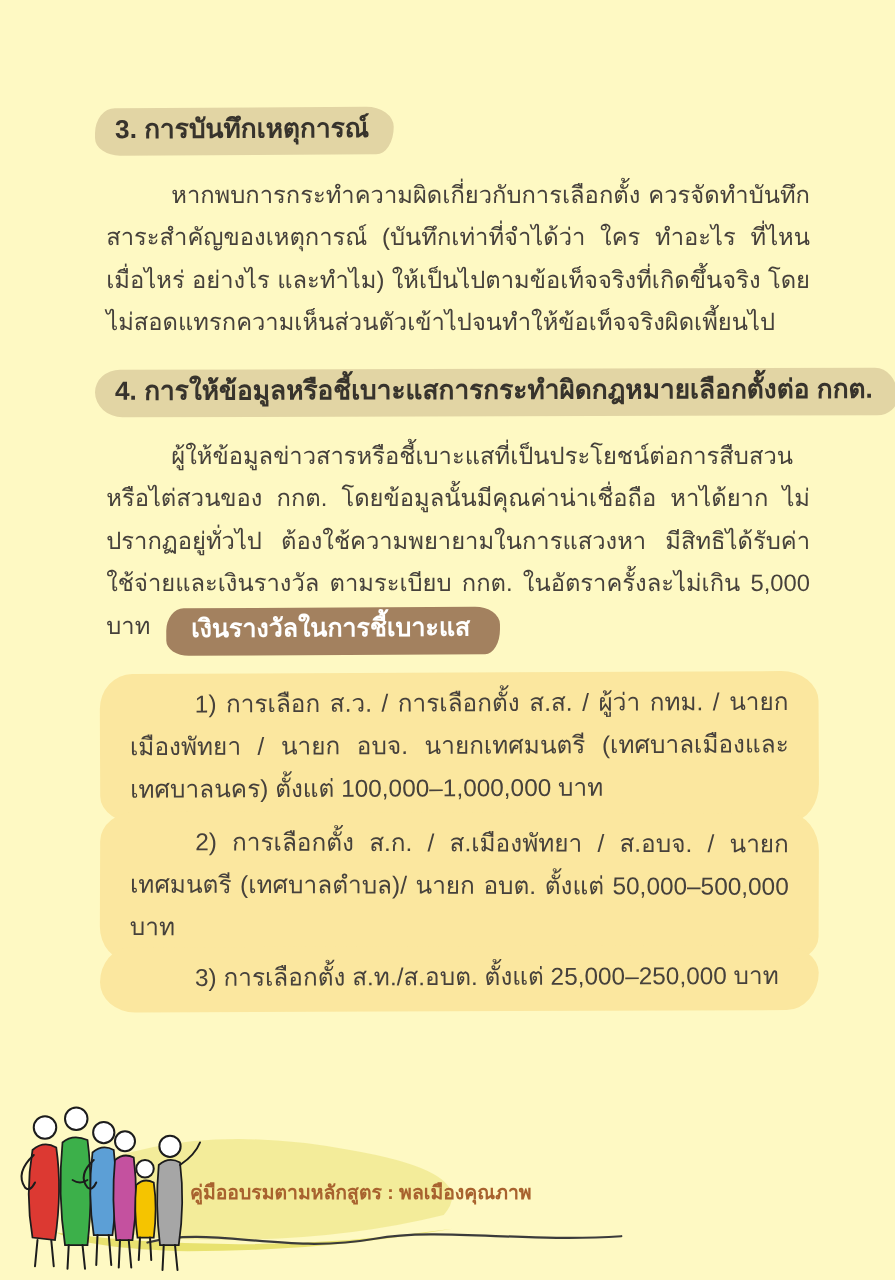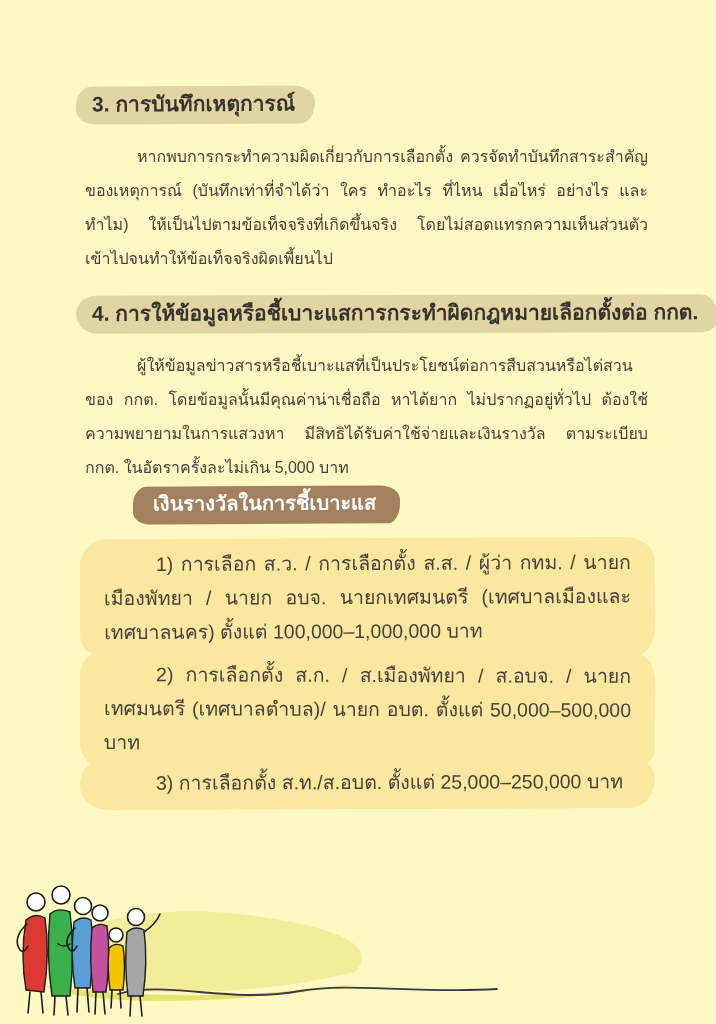--- a/index.html
+++ b/index.html
@@ -24,21 +24,21 @@
     white-space:nowrap;
   }
   .h-badge.h3{left:76px;top:86px;transform:rotate(-0.3deg);}
   .h-badge.h4{left:76px;top:295px;transform:rotate(-0.15deg);border-radius:20px 18px 16px 22px / 18px 22px 14px 20px;}
   
   .para{
     position:absolute;
     left:85px;
     width:563px;
     color:#46413b;
-    font-size:16px;
+    font-size:19px;
     line-height:34px;
     text-align:justify;
     text-indent:52px;
   }
   .para.p1{top:140px;}
   .para.p2{top:349px;}
   
   .reward-badge{
     position:absolute;
     left:133px;top:486px;
@@ -144,14 +144,15 @@
     </g>
 
     <g>
       <path d="M127,52 Q124,84 128,116 L143,116 Q148,82 144,50 Q135,45 127,52 Z" fill="#a6a6a6" stroke="#1c1c1c" stroke-width="1.4"></path>
       <circle cx="136" cy="37" r="8.5" fill="#ffffff" stroke="#1c1c1c" stroke-width="1.6"></circle>
       <path d="M144,52 Q156,44 160,34" fill="none" stroke="#1c1c1c" stroke-width="1.6" stroke-linecap="round"></path>
       <path d="M131,116 L130,136 M140,116 L142,136" fill="none" stroke="#1c1c1c" stroke-width="1.6" stroke-linecap="round"></path>
     </g>
   </svg>
 
+  <div class="footer-caption">คู่มืออบรมตามหลักสูตร : พลเมืองคุณภาพ</div>
 
 </div>
 
 </body></html>

